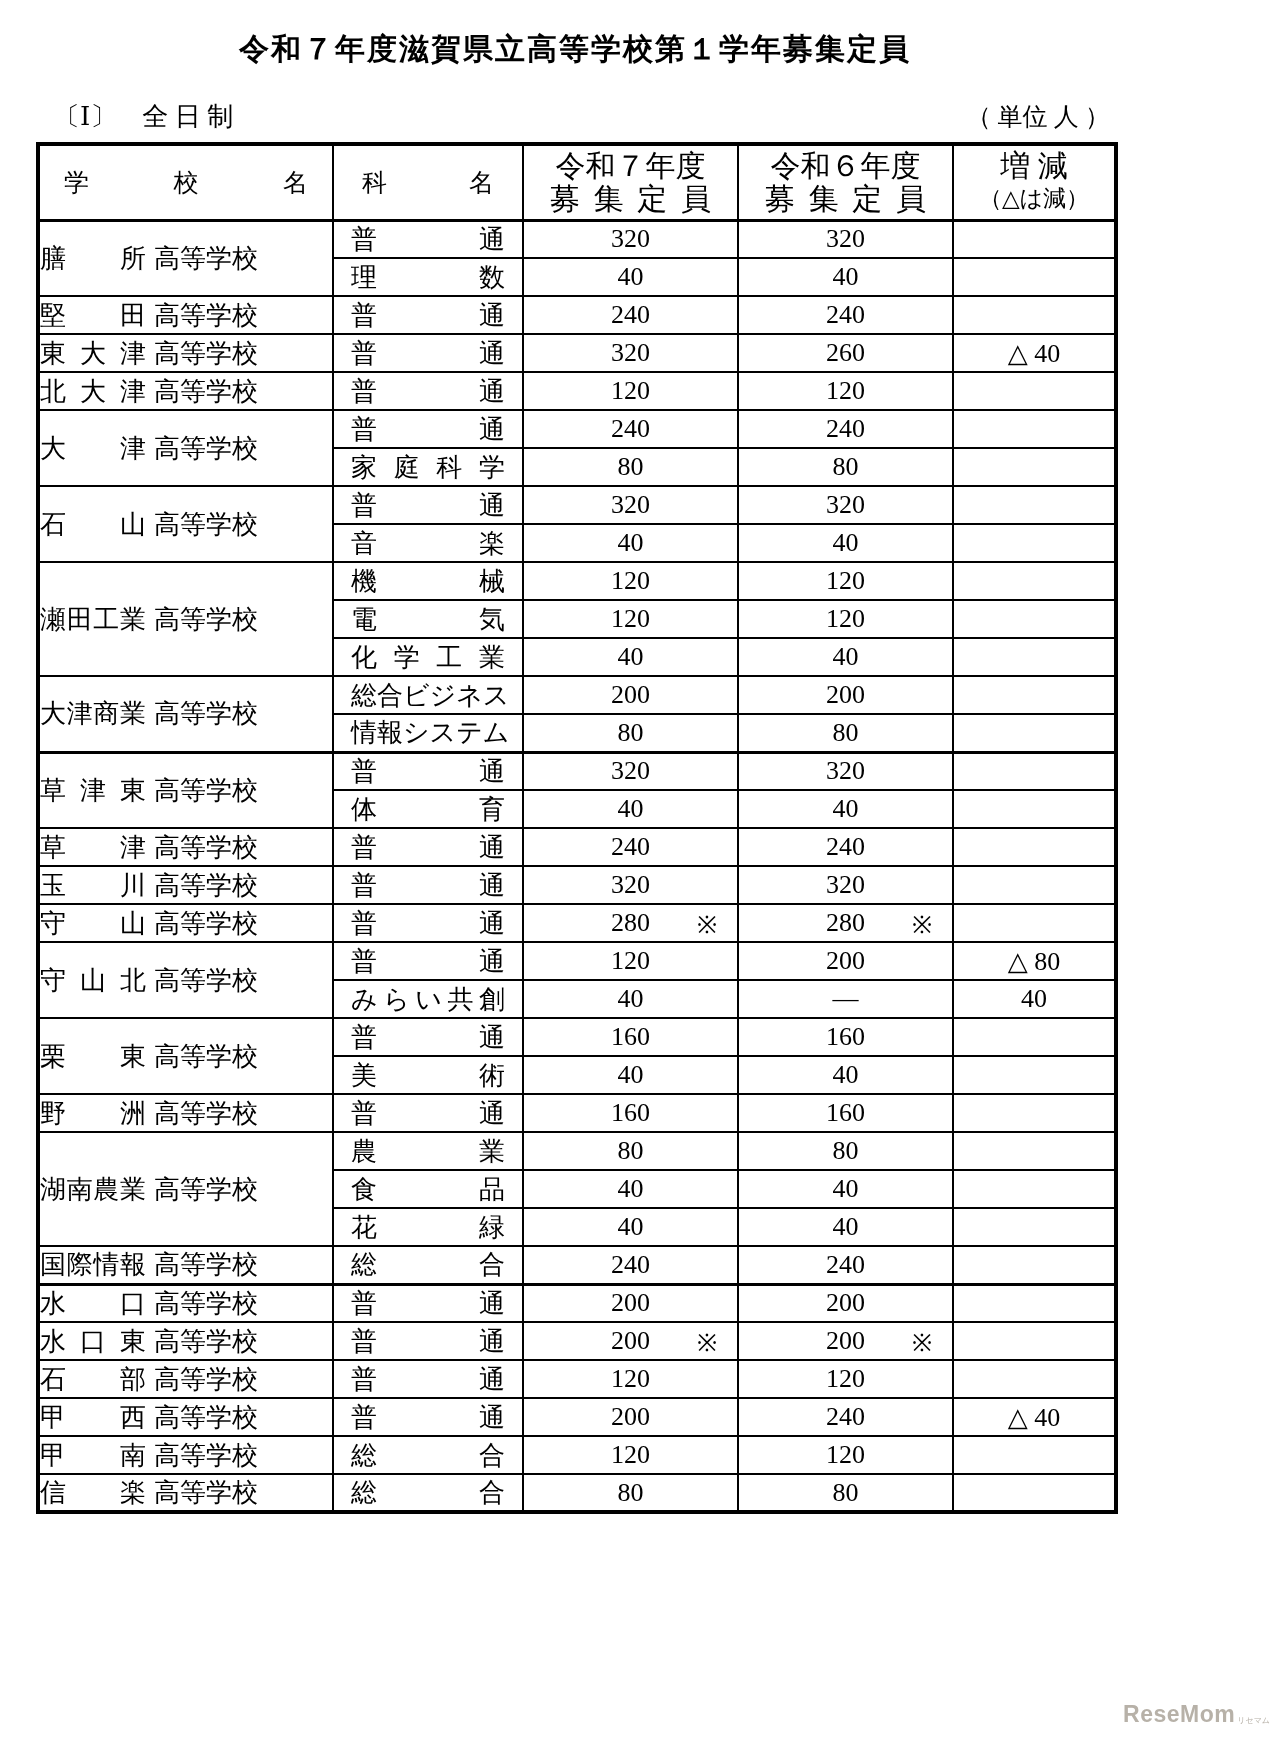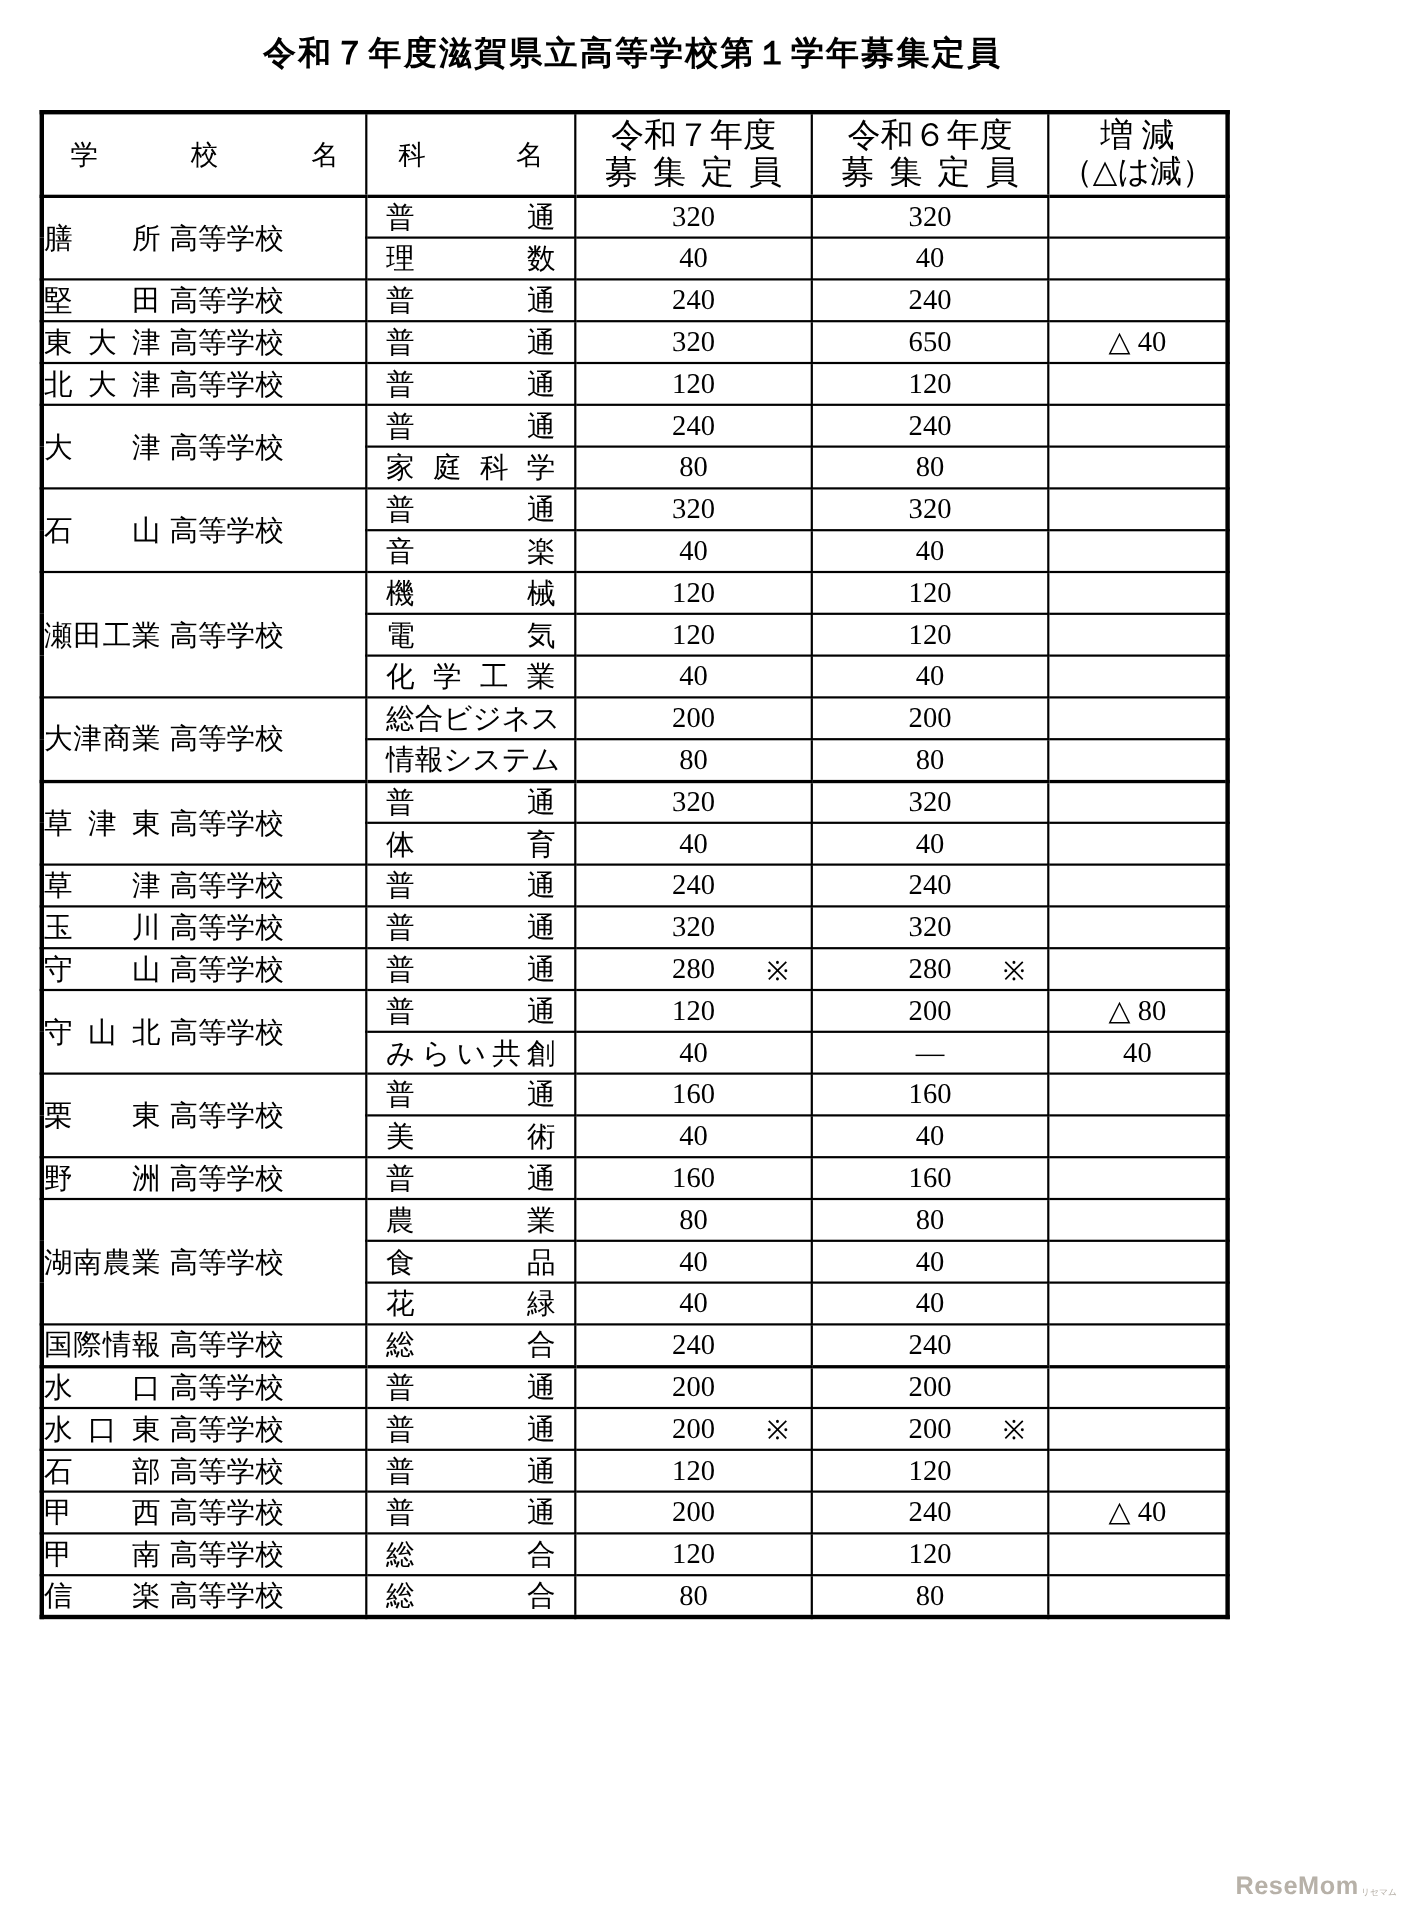--- a/index.html
+++ b/index.html
@@ -37,21 +37,21 @@
   .cap tbody tr { height: 38px; }
   .cap tbody td { font-size: 26px; vertical-align: middle; white-space: nowrap; }
 
   tr.block-start td { border-top: 3px solid #000; }
 
   .jrow { display: flex; justify-content: space-between; }
   .h-school .jrow { margin: 0 24px; }
   .h-dept .jrow { margin: 0 28px; }
   .hline { line-height: 33px; text-align: center; font-size: 30px; }
   .hline.jrow { margin: 0 26px; }
-  .hline.small { font-size: 29px; }
+  .hline.small { font-size: 23px; }
 
   .school-cell { padding-left: 14px; white-space: nowrap; }
   .sname { display: inline-flex; justify-content: space-between; width: 106px; }
   .ssuffix { margin-left: 8px; }
 
   .dept-cell .jrow { margin: 0 17px; }
 
   .num-cell { text-align: center; position: relative; }
   .num-cell .note {
     position: absolute; right: 20px; top: 50%;
@@ -67,20 +67,24 @@
   .watermark .brand { font-size: 23px; font-weight: bold; letter-spacing: 0.5px; line-height: 1; }
   .watermark .sub { font-size: 8px; line-height: 1; padding-bottom: 1px; font-family: Liberation Serif, serif; }
 </style>
 </head>
 <body>
 
 <div class="page">
 
   <h1 class="title">令和７年度滋賀県立高等学校第１学年募集定員</h1>
 
+  <div class="subrow">
+    <div class="section">〔Ⅰ〕　全 日 制</div>
+    <div class="unit">（ 単位 人 ）</div>
+  </div>
 
   <table class="cap">
     <colgroup>
       <col style="width:295px">
       <col style="width:190px">
       <col style="width:215px">
       <col style="width:215px">
       <col style="width:163px">
     </colgroup>
     <thead>
@@ -170,21 +174,21 @@
               <span>大</span>
               <span>津</span>
             </span><span class="ssuffix">高等学校</span></td>
           <td class="dept-cell">
             <div class="jrow">
               <span>普</span>
               <span>通</span>
             </div>
           </td>
           <td class="num-cell"><span>320</span></td>
-          <td class="num-cell"><span>650</span></td>
+          <td class="num-cell"><span>260</span></td>
           <td class="change-cell"><span>△ 40</span></td>
         </tr>
         <tr>
           <td class="school-cell" rowspan="1"><span class="sname">
               <span>北</span>
               <span>大</span>
               <span>津</span>
             </span><span class="ssuffix">高等学校</span></td>
           <td class="dept-cell">
             <div class="jrow">

